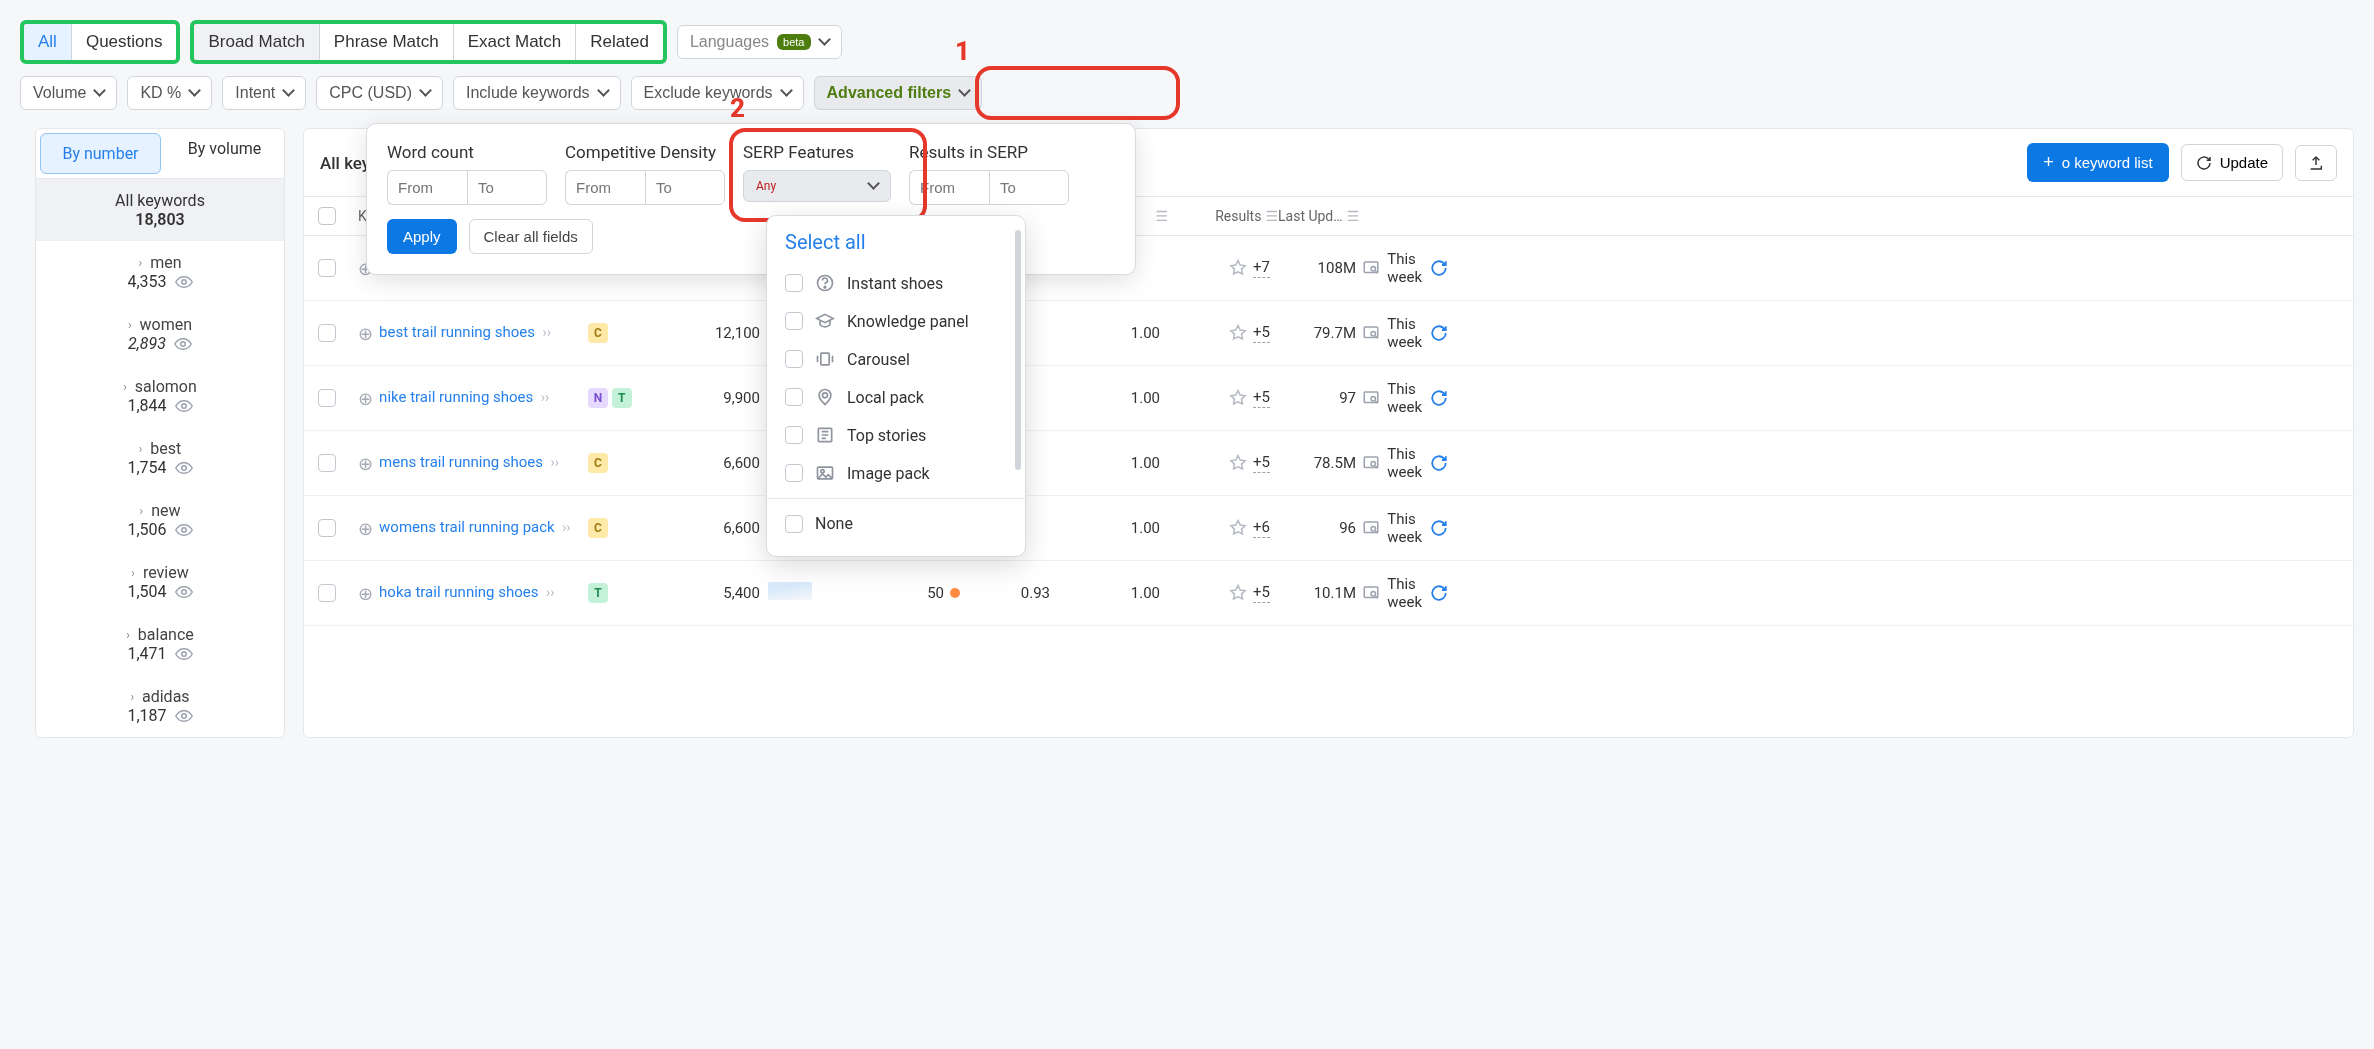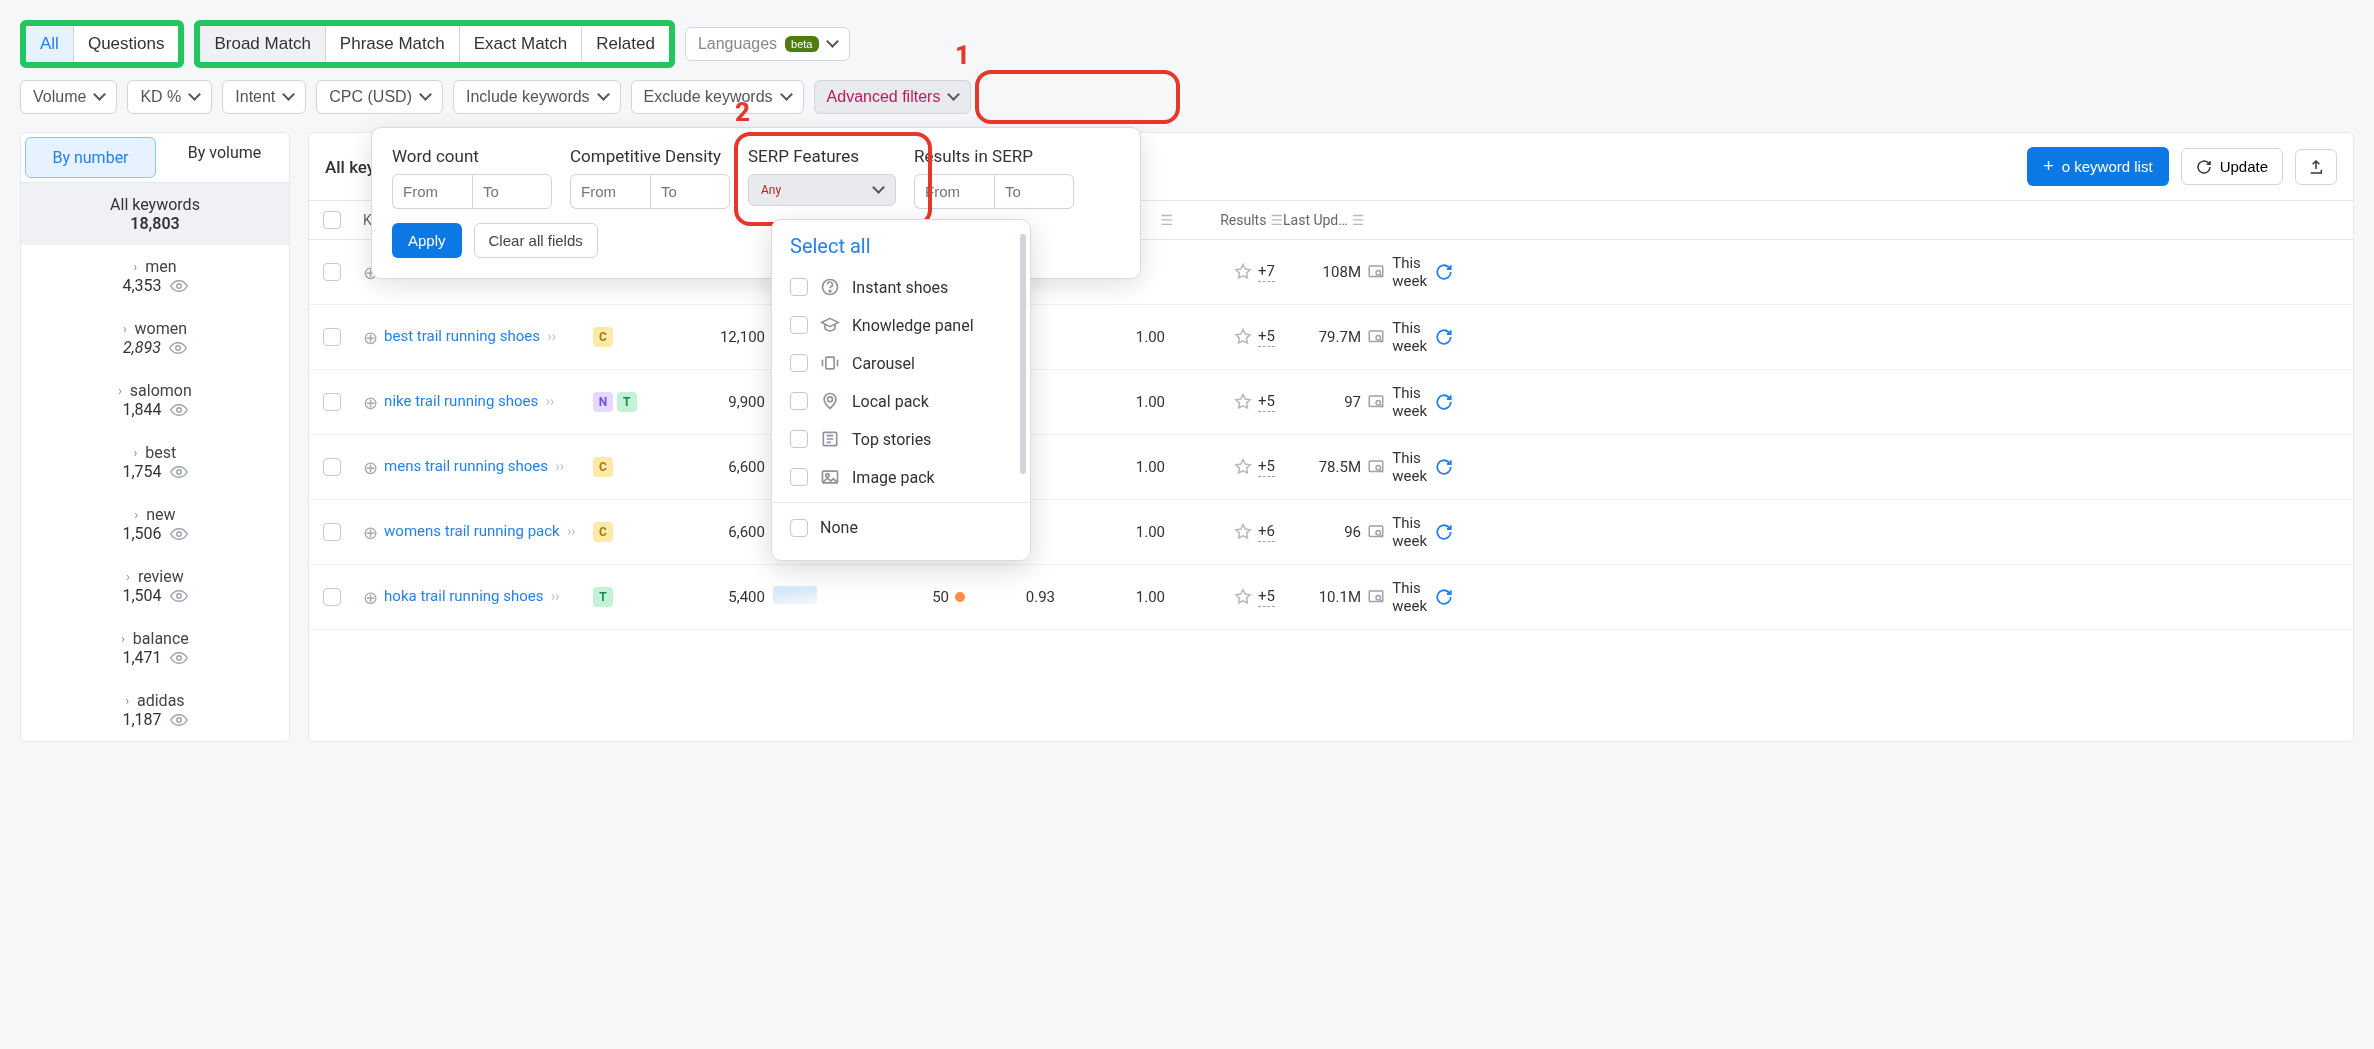--- a/index.html
+++ b/index.html
@@ -1,40 +1,40 @@
 <!DOCTYPE html>
 <html><head>
 <meta charset="utf-8">
 <style>
 * { box-sizing: border-box; margin: 0; padding: 0; }
 body { font-family: -apple-system, BlinkMacSystemFont, "Segoe UI", Roboto, sans-serif; background: #f6f7f9; color: #333; font-size: 14px; padding: 20px; }
 .container { background: #f6f7f9; }
 
 
 .filter-bar { display: flex; gap: 10px; align-items: center; flex-wrap: wrap; margin-bottom: 12px; }
-.seg-group { display: inline-flex; border: 6px solid #22c55e; border-radius: 6px; overflow: hidden; background: #f97316; }
+.seg-group { display: inline-flex; border: 4px solid #22c55e; border-radius: 6px; overflow: hidden; background: #f97316; }
 .seg-btn { padding: 8px 14px; background: #fff; border: none; cursor: pointer; font-size: 17px; color: #333; border-right: 1px solid #d1d5db; }
 .seg-btn:last-child { border-right: none; }
 .seg-btn.active { background: #e6f2ff; color: #2680eb; }
 .seg-btn.active-gray { background: #f0f1f4; color: #333; }
 
 .pill-btn { display: inline-flex; align-items: center; gap: 8px; padding: 7px 12px; background: #fff; border: 1px solid #d1d5db; border-radius: 6px; cursor: pointer; font-size: 16px; color: #555; }
 .pill-btn.muted { color: #888; }
 .pill-btn.active-gray { background: #e8eaed; }
 .beta-badge { background: #4d7c0f; color: #fff; font-size: 11px; font-weight: 400; padding: 2px 6px; border-radius: 6px; }
 .chevron { display:inline-block; width:10px; height:10px; position: relative; }
 .chevron::before { content:""; position:absolute; width:7px; height:7px; border-right:2px solid #555; border-bottom:2px solid #555; transform: rotate(45deg); top:-2px; left:1px; }
 
 
 .annot { position: absolute; color: #e5382b; font-weight: 800; font-size: 26px; }
 .annot-box { position: absolute; border: 4px solid #e5382b; border-radius: 16px; pointer-events:none; z-index:30; }
 
 
 .main { display: flex; gap: 18px; margin-top: 18px; }
-.sidebar { width: 270px; background: #fff; border-radius: 6px; border:1px solid #e5e7eb; position: relative; }
+.sidebar { width: 250px; background: #fff; border-radius: 6px; border:1px solid #e5e7eb; position: relative; margin-left: 15px; }
 .tabs-sidebar { display: flex; border-bottom: 1px solid #e5e7eb; }
 .tab-s { flex:1; text-align:center; padding:10px; font-size:16px; cursor:pointer; }
 .tab-s.active { background:#e6f2ff; color:#2680eb; border:1px solid #8fc4f5; border-radius:6px; margin:4px; }
 .side-row { display:flex; justify-content:space-between; align-items:center; padding: 12px 16px; font-size:16px;flex-direction:column; }
 .side-row.header { background:#f0f1f4; font-weight:400; }
 .side-row .left { display:flex; align-items:center; gap:8px; color:#444; }
 .side-chevron { color:#888; font-size:12px; }
 .eye-icon svg { width:18px; height:18px; stroke:#9ca3af; fill:none; stroke-width:2; }
 
 
@@ -137,21 +137,21 @@
         <span class="chevron"></span>
       </button>
     <button class="pill-btn">
         <span>Include keywords</span>
         <span class="chevron"></span>
       </button>
     <button class="pill-btn">
         <span>Exclude keywords</span>
         <span class="chevron"></span>
       </button>
-    <button class="pill-btn active-gray" style="color:#be185d;">
+    <button class="pill-btn active-gray" style="color:#4d7c0f;font-weight:bold;">
         <span>Advanced filters</span>
         <span class="chevron"></span>
       </button>
 
     <div class="annot-box" style="left:955px; top:-10px; width:205px; height:54px;"></div>
     <div class="annot" style="left:935px; top:-40px;">1</div>
   </div>
 
   <div class="main">
 

